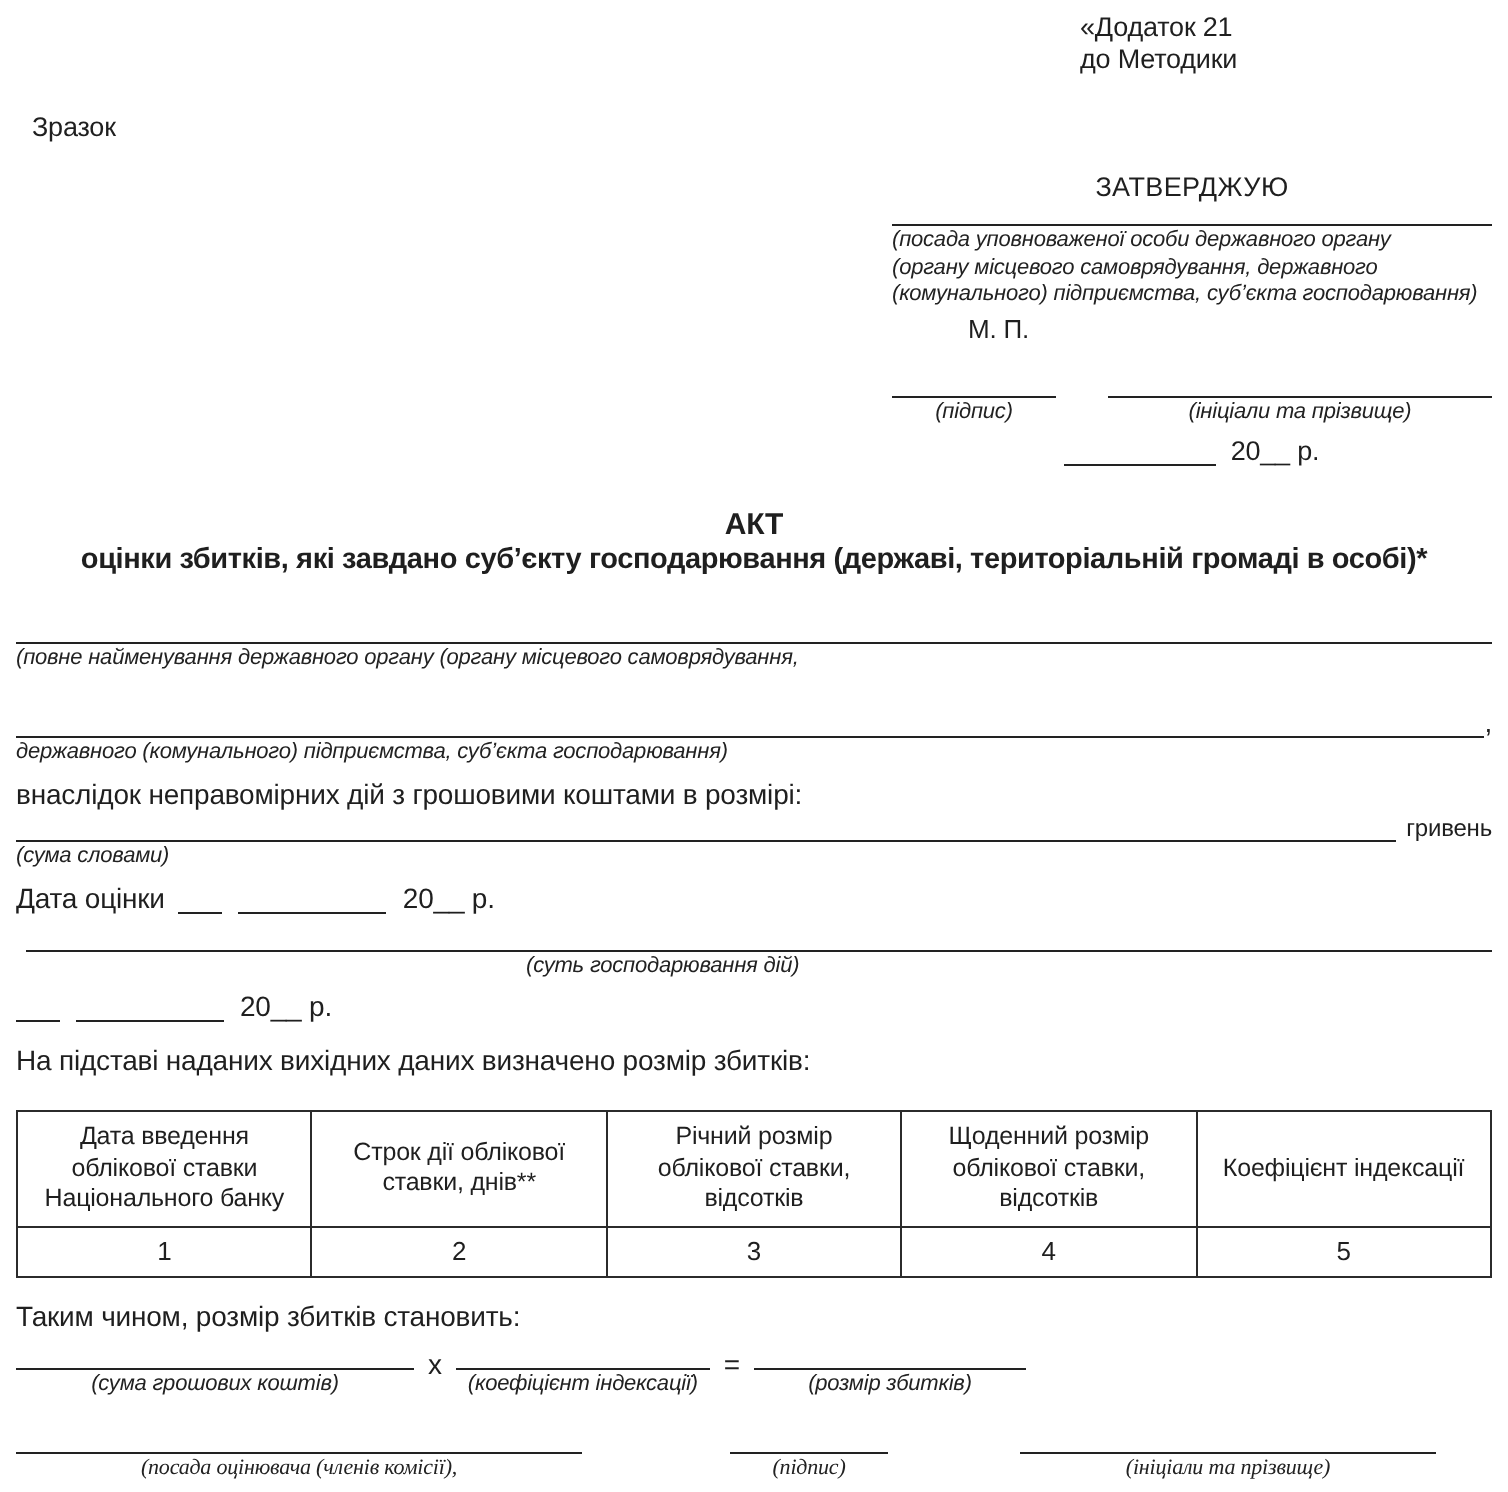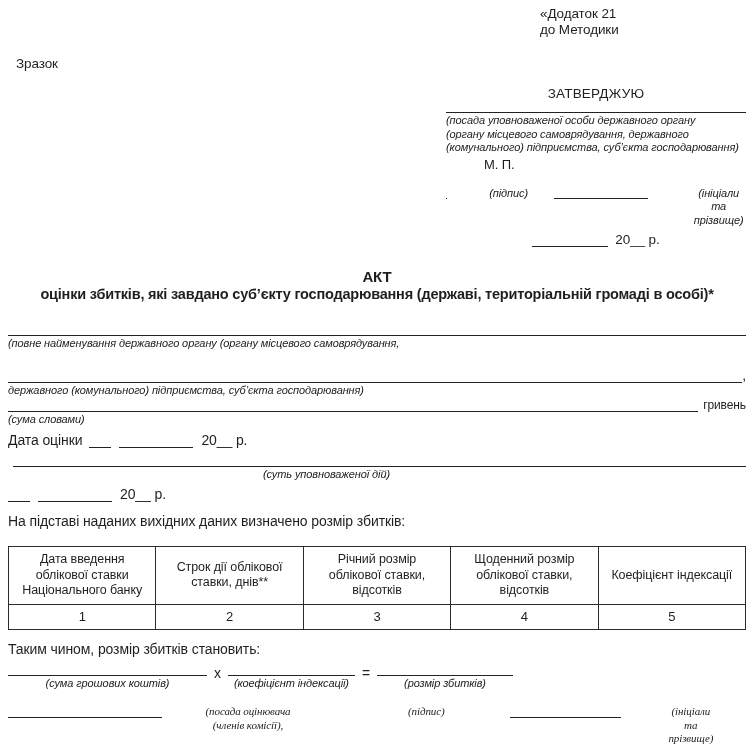--- a/index.html
+++ b/index.html
@@ -26,21 +26,21 @@
   .appendix { width: 150px; margin-left: auto; margin-right: 56px; text-align: left;
               font-size: 13.5px; line-height: 16px; }
   .sample { font-size: 13.5px; margin-top: 18px; margin-left: 8px; }
 
   .approve { width: 300px; margin-left: auto; margin-top: 15px; font-size: 13px; }
   .approve-heading { text-align: center; font-size: 13.5px; letter-spacing: 0.2px; }
   .approve-line { border-bottom: 1px solid #222; height: 12px; margin-top: 0; }
   .approve-notes { margin-top: 1px; }
   .mp { margin-top: 2px; margin-left: 38px; font-size: 13px; }
   .sig-row { display: flex; margin-top: 14px; }
-  .sig-col { display: flex; flex-direction: row; gap: 43px; }
+  .sig-col { display: flex; flex-direction: column; }
   .sig-line { border-bottom: 1px solid #222; height: 13px; width: 100%; }
   .sig-col .small-note { text-align: center; margin-top: 1px; }
   .year-row { display: flex; justify-content: center; align-items: flex-end; margin-top: 5px;
               font-size: 13.5px; }
 
   
   .act-title { text-align: center; font-weight: bold; font-size: 15px; margin-top: 21px; }
   .act-subtitle { text-align: center; font-weight: bold; font-size: 14.5px; margin-top: 1px; letter-spacing: -0.2px; }
 
   
@@ -118,38 +118,39 @@
 
   <div class="fullline sect-hr1"></div>
   <div class="small-note ctr mid-note">(повне найменування державного органу (органу місцевого самоврядування,</div>
 
   <div class="row comma-row">
     <span class="fill"></span>
       <span>,</span>
   </div>
   <div class="small-note ctr mid-note">державного (комунального) підприємства, суб’єкта господарювання)</div>
 
+  <div class="body-text due-para">внаслідок неправомірних дій з грошовими коштами в розмірі:</div>
 
   <div class="row hryven-row">
     <span class="fill"></span>
     <span class="word">гривень</span>
   </div>
   <div class="small-note ctr mid-note">(сума словами)</div>
 
   <div class="row date-row">
     <span>Дата оцінки</span>
     <span class="bl" style="width:22px; margin-left:7px;"></span>
     <span class="bl" style="width:74px; margin-left:8px; margin-right:8px;"></span>
     <span>20__ р.</span>
   </div>
 
   <div class="row date-row">
     <span class="fill" style="margin-left:5px;"></span>
   </div>
-  <div class="damage-note-wrap small-note ctr mid-note">(суть уповноваженої дій)</div>
+  <div class="damage-note-wrap small-note ctr mid-note">(суть господарювання дій)</div>
 
   <div class="row date-row">
     <span class="bl" style="width:22px;"></span>
     <span class="bl" style="width:74px; margin-left:8px; margin-right:8px;"></span>
     <span>20__ р.</span>
   </div>
 
   <div class="body-text basis-para">На підставі наданих вихідних даних визначено розмір збитків:</div>
 
   <table class="rates">

